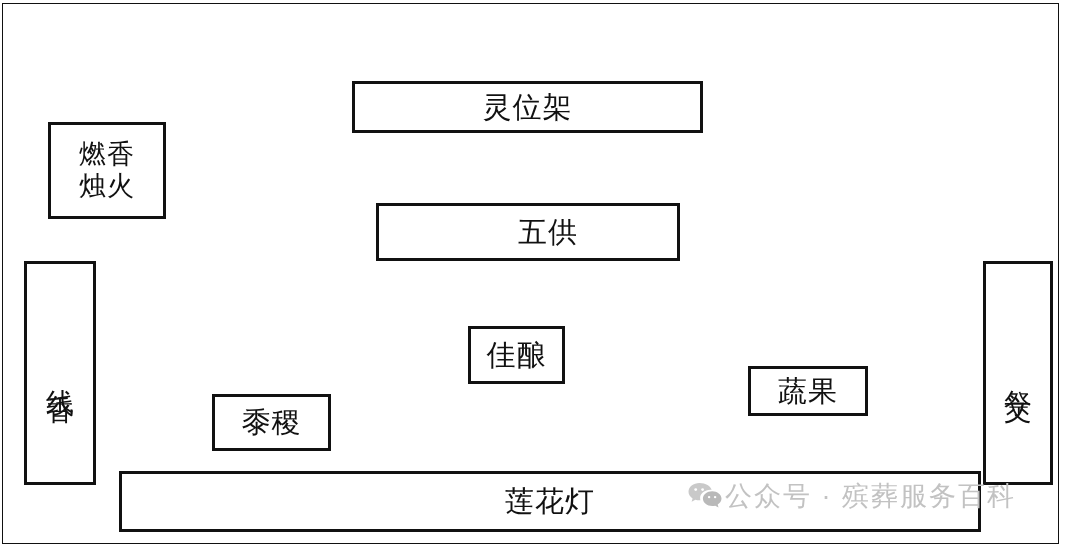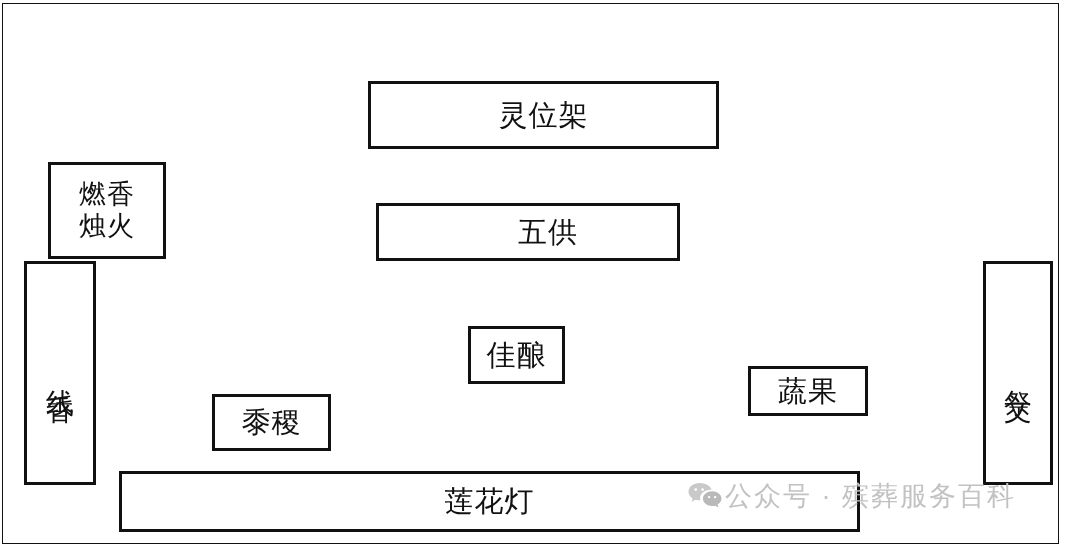--- a/index.html
+++ b/index.html
@@ -40,29 +40,29 @@
     text-align: center;
     white-space: pre-line;
     letter-spacing: 1px;
   }
   .item-box.vertical {
     writing-mode: vertical-rl;
     text-orientation: upright;
     letter-spacing: 6px;
   }
   
-  #box-lingweijia  { left: 352px; top: 81px;  width: 351px; height: 68px;  font-size: 29px; margin-left: 16px; }
-  #box-ranxiang    { left: 48px;  top: 122px; width: 118px; height: 97px;  font-size: 27px; margin-top: 40px; }
+  #box-lingweijia  { left: 352px; top: 81px;  width: 351px; height: 52px;  font-size: 29px; }
+  #box-ranxiang    { left: 48px;  top: 122px; width: 118px; height: 97px;  font-size: 27px; }
   #box-wugong      { left: 376px; top: 203px; width: 304px; height: 58px;  font-size: 29px; padding-left: 40px; }
   #box-xianxiang   { left: 24px;  top: 261px; width: 72px;  height: 224px; font-size: 28px; }
   #box-jiwen       { left: 983px; top: 261px; width: 70px;  height: 224px; font-size: 28px; }
   #box-jianiang    { left: 468px; top: 326px; width: 97px; height: 58px;  font-size: 29px; }
   #box-shuji       { left: 212px; top: 366px; width: 119px; height: 57px;  font-size: 29px; margin-top: 28px; }
   #box-shuguo      { left: 748px; top: 366px; width: 120px; height: 50px;  font-size: 29px; }
-  #box-lianhuadeng { left: 119px; top: 471px; width: 741px; height: 61px;  font-size: 29px; text-align: right; }
+  #box-lianhuadeng { left: 119px; top: 471px; width: 862px; height: 61px;  font-size: 29px; text-align: right; }
 
   
   #watermark {
     position: absolute;
     left: 688px;
     top: 478px;
     display: flex;
     align-items: center;
     gap: 3px;
     color: #c2c2c2;

